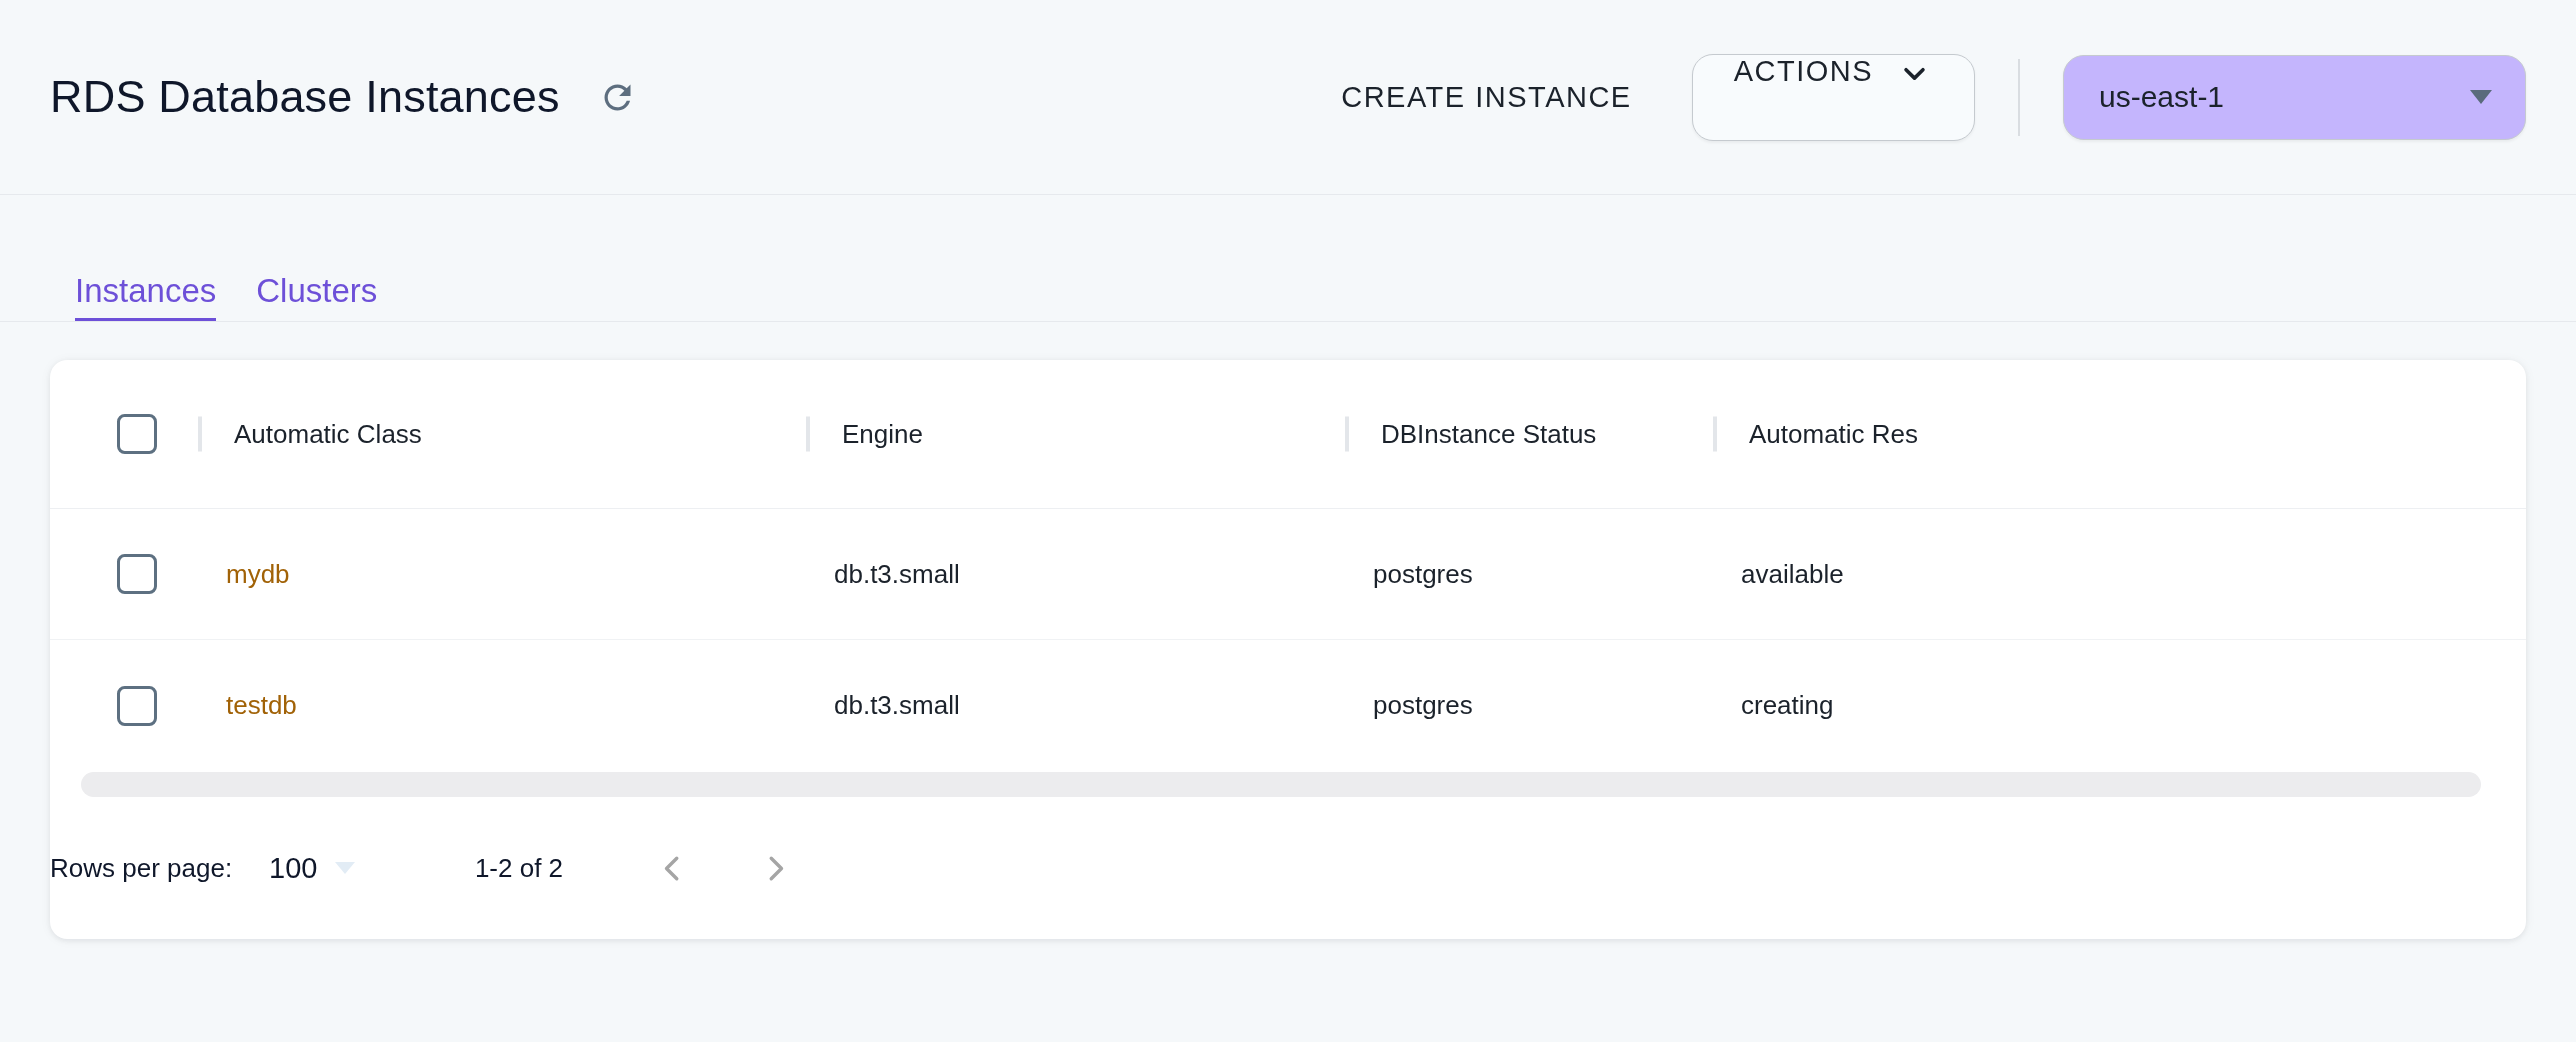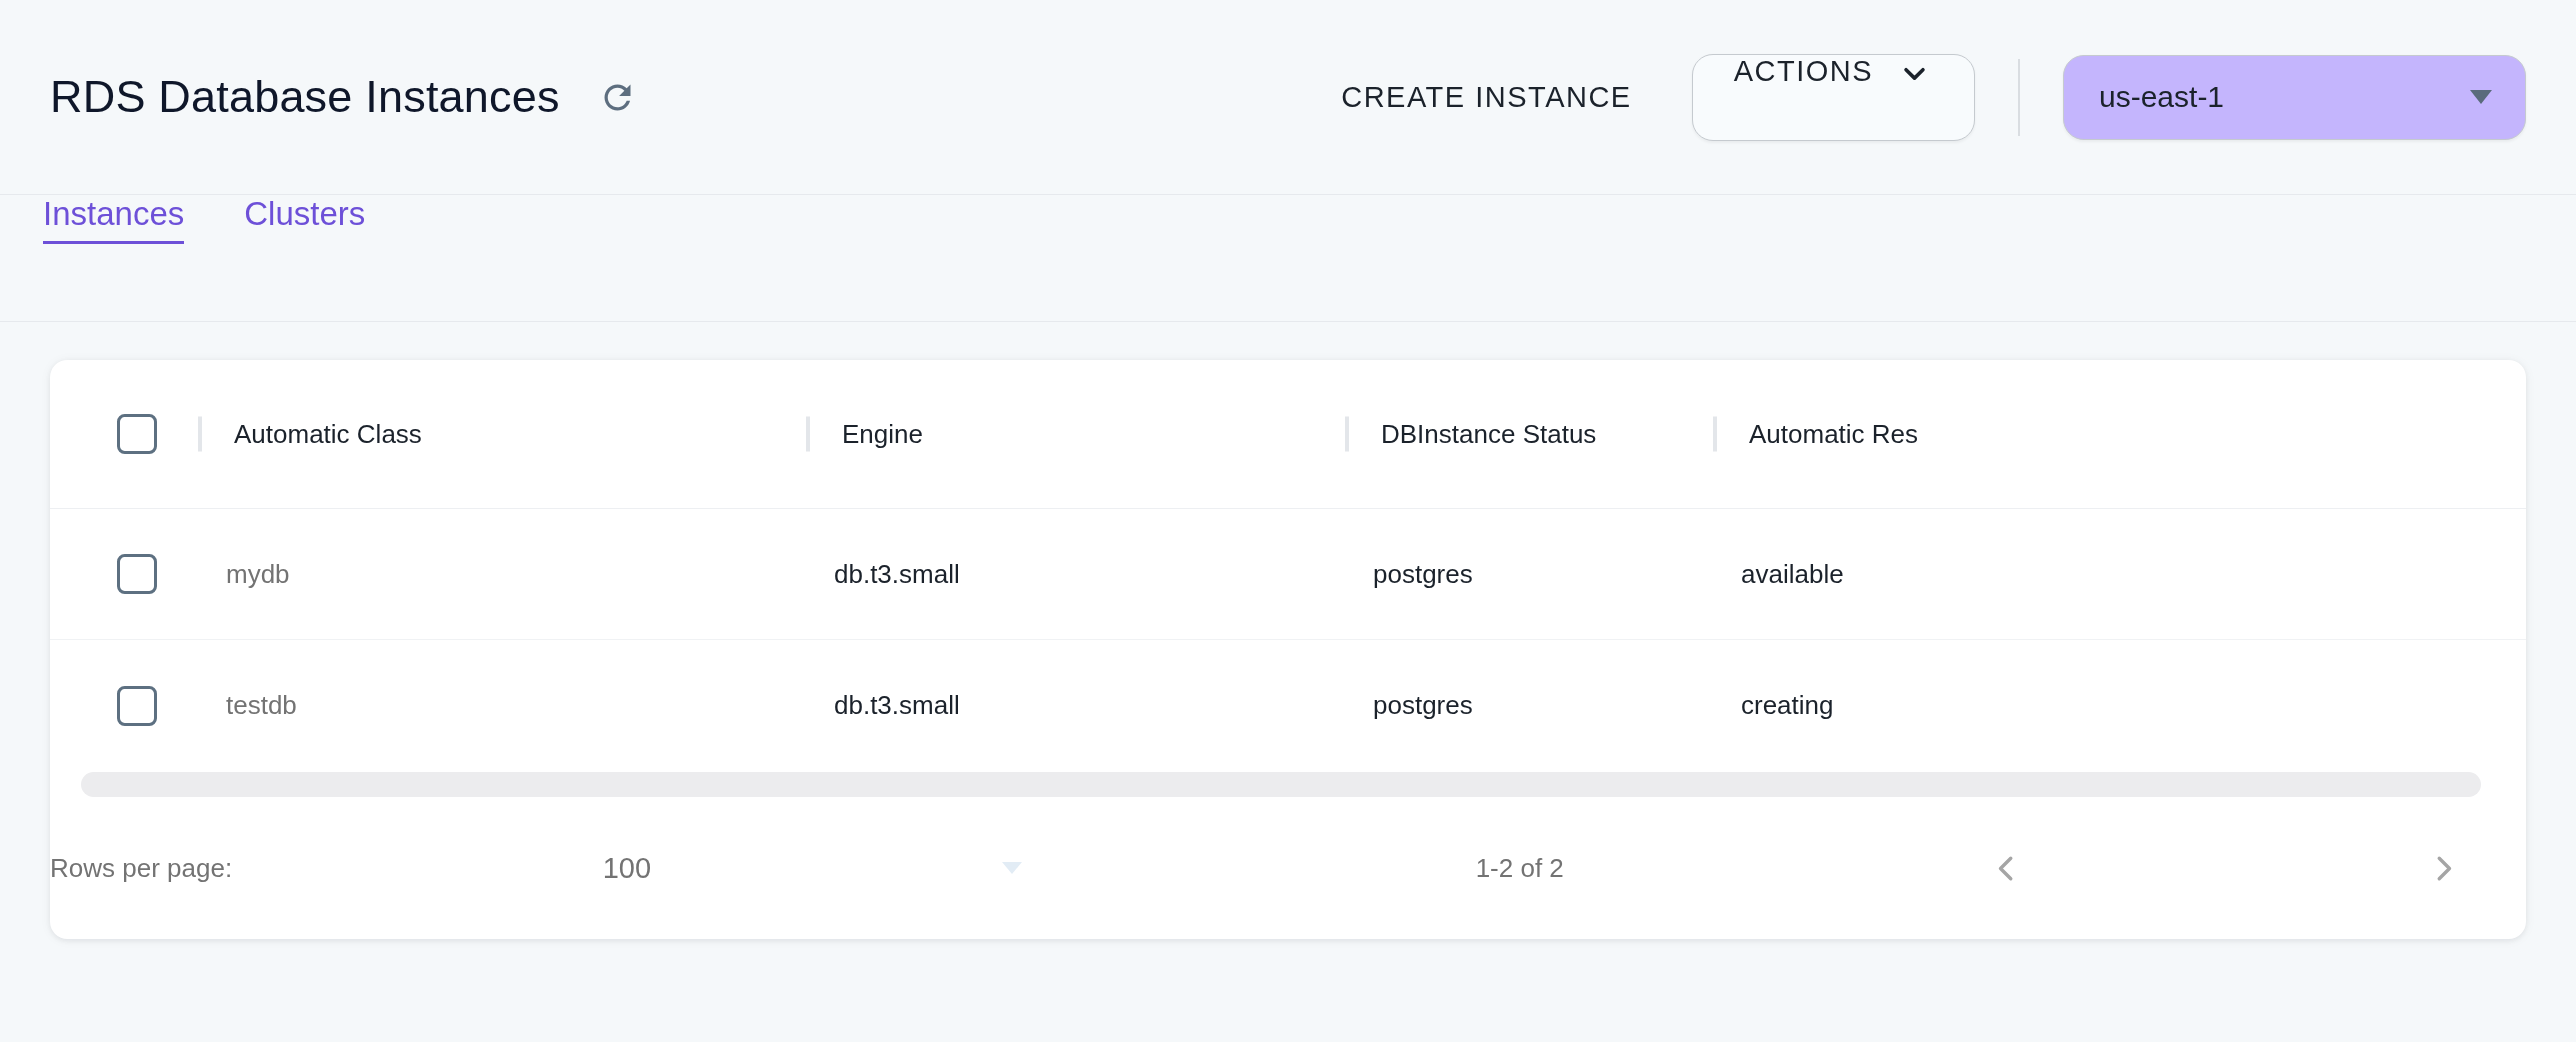--- a/index.html
+++ b/index.html
@@ -48,22 +48,22 @@
     box-shadow:0 1.9px 2.9px rgba(0,0,0,.05);
   }
   .tri {
     width:0; height:0;
     border-left:11.6px solid transparent; border-right:11.6px solid transparent;
     border-top:14.5px solid #5a6b7c;
   }
   
   .tabsbar {
     height:127px;
-    display:flex; align-items:flex-start; gap:60px;
-    padding:0 43px;
+    display:flex; align-items:flex-end; gap:40px;
+    padding:0 75px;
     border-bottom:1.9px solid #e6e9ed;
   }
   .tab {
     font-size:33px; font-weight:500; color:#6d50d8;
     text-decoration:none; cursor:pointer;
     padding-bottom:7.7px; border-bottom:3.9px solid transparent;
   }
   .tab.active { border-bottom-color:#6d50d8; }
   
   .content { padding:38px 50px 0; }
@@ -87,31 +87,31 @@
   .coldiv {
     position:absolute; left:0; top:50%; transform:translateY(-50%);
     width:3.9px; height:35px; background:#e3e6ea;
   }
   .td { padding-left:28px; }
   .check-cell { padding-left:67px; display:flex; align-items:center; }
   .checkbox {
     width:40px; height:40px; border:3.9px solid #5d7081; border-radius:7.7px;
     background:#ffffff; display:inline-block; cursor:pointer;
   }
-  .link { color:#737373; cursor:pointer; text-decoration:none; }
+  .link { color:#a16207; cursor:pointer; text-decoration:none; }
   
   .hscroll {
     height:25px; border-radius:12.6px; background:#ececee;
     margin:1px 45px 0 31px; cursor:pointer;
   }
   
   .pagination {
     flex:1;
-    display:flex; align-items:center; justify-content:space-between;
-    padding-right:62px; font-size:26px; color:#737373;
+    display:flex; align-items:center; justify-content:flex-start;
+    padding-right:62px; font-size:26px; color:#0f172a;
   }
   .rpp-value { font-size:29px; margin-left:37px; cursor:pointer; }
   .tri.light { border-top-color:#e2ecf5; margin-left:17.4px; border-left-width:10.6px; border-right-width:10.6px; border-top-width:12.6px; }
   .range { margin-left:120px; }
   .page-btn { background:none; border:none; cursor:pointer; padding:0; display:flex; align-items:center; }
   .page-btn.prev { margin-left:89px; }
   .page-btn.next { margin-left:62px; }
 </style>
 </head>
 <body>

